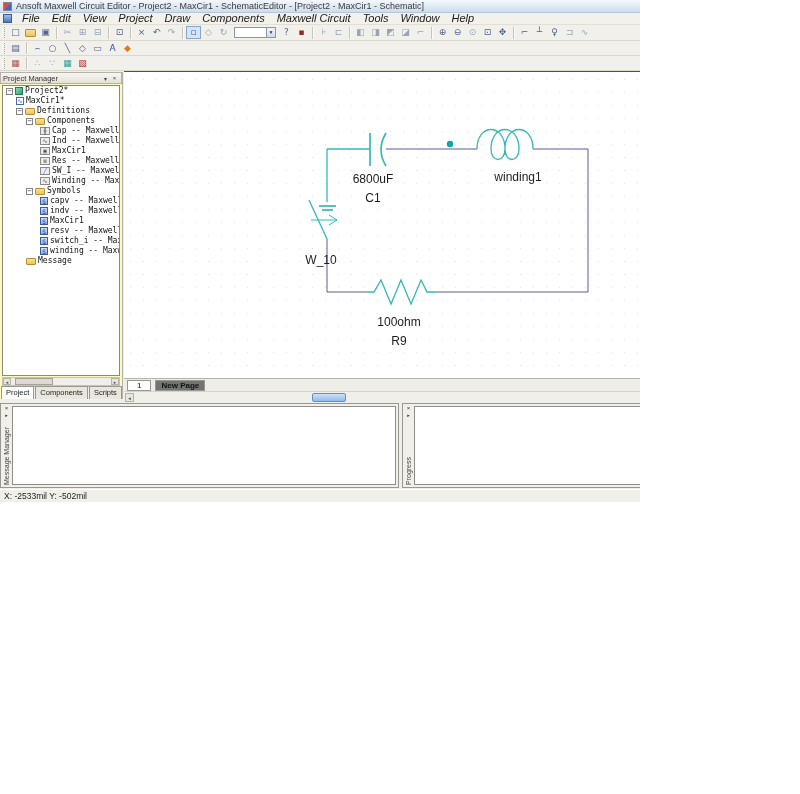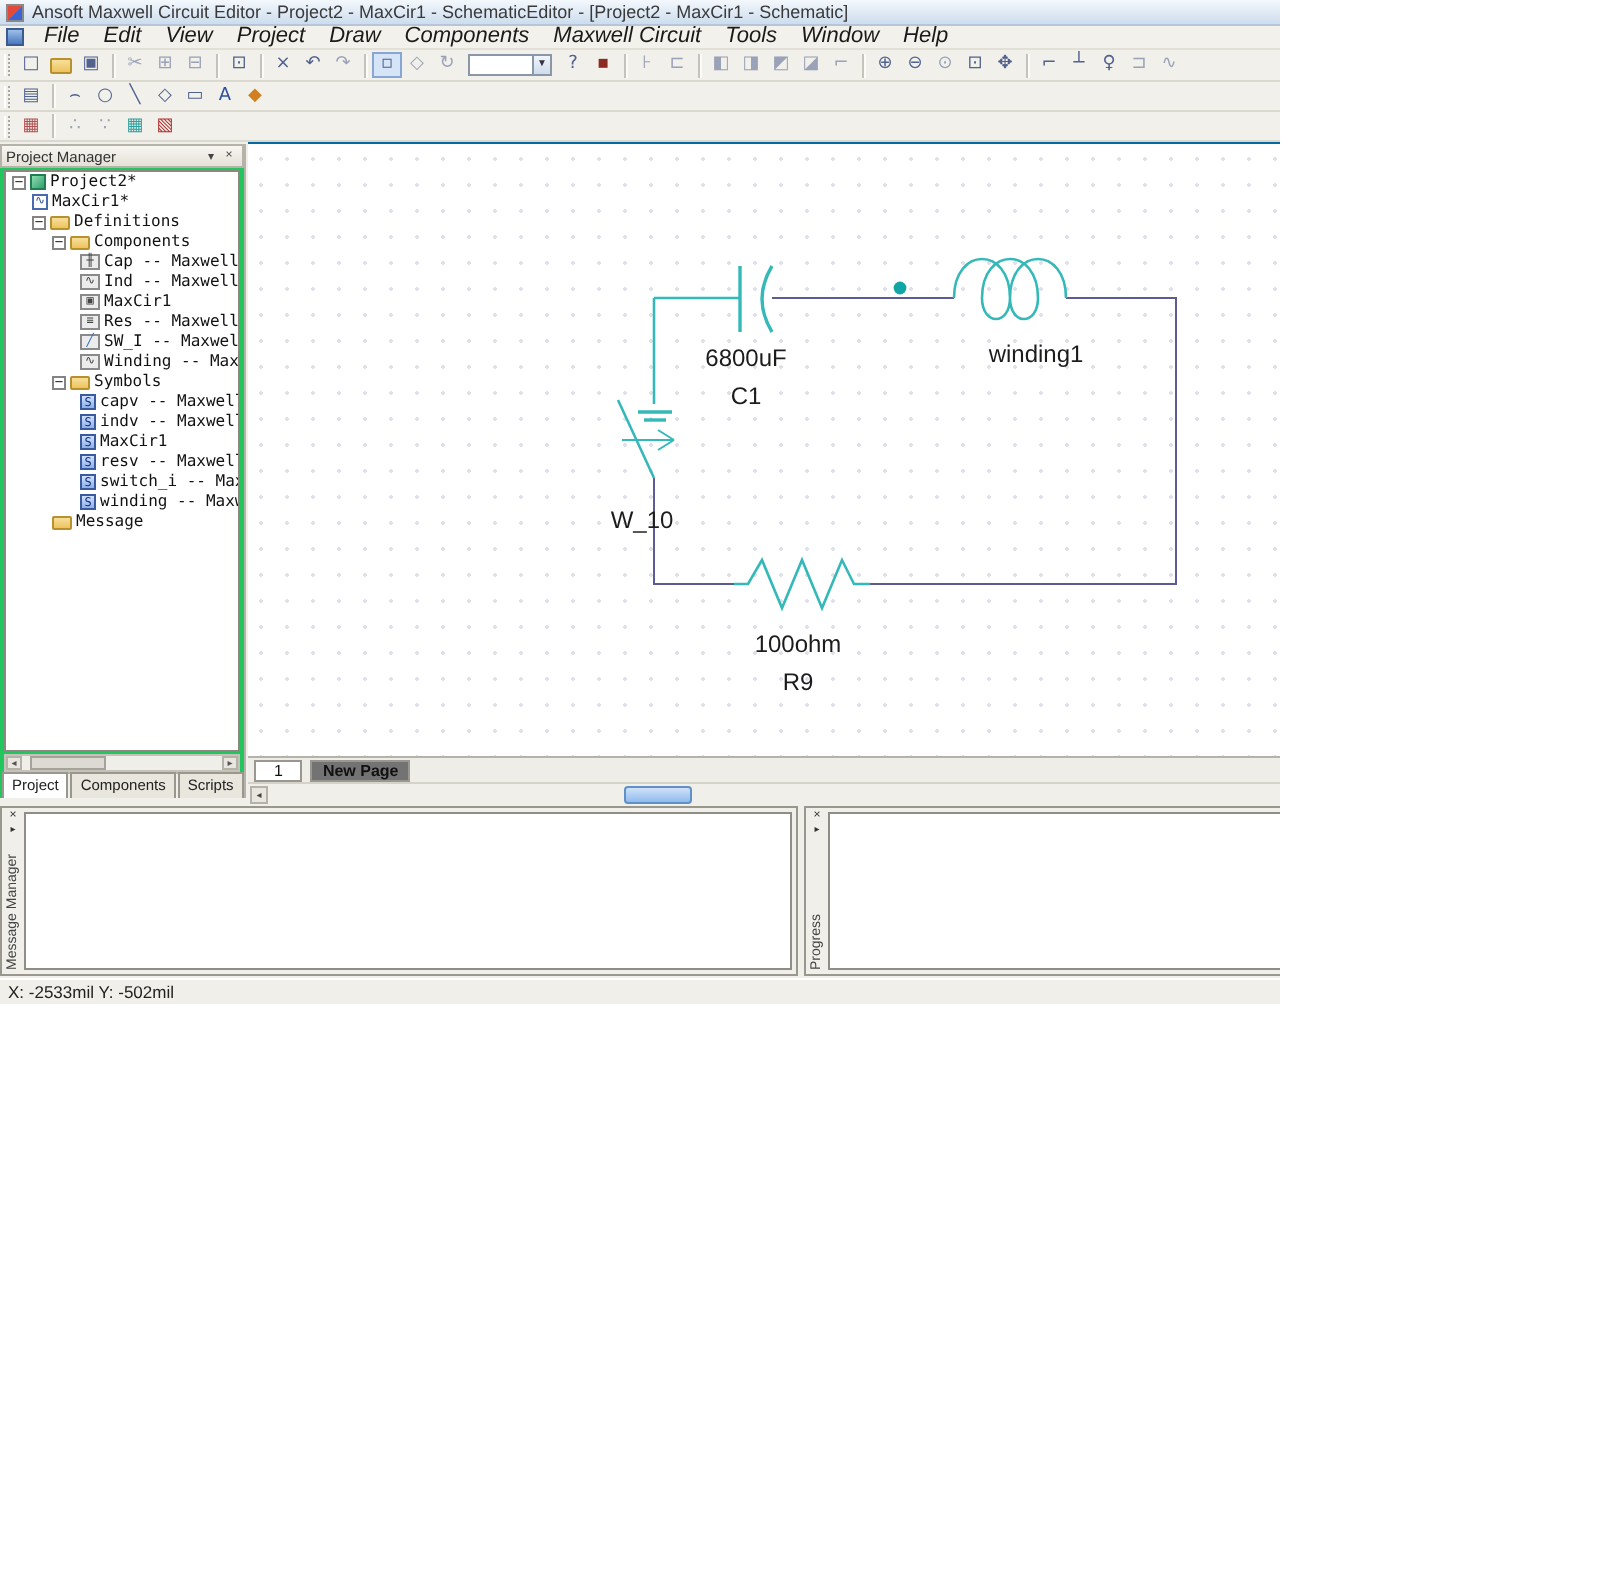--- a/index.html
+++ b/index.html
@@ -42,21 +42,21 @@
     border:1px solid #b8912f; border-radius:1px; margin:0 2px; }
   .combo { width:42px; height:11px; background:#fff; border:1px solid #8a97a8; display:flex; margin:0 3px; }
   .combo-box { flex:1; }
   .combo-arrow { width:9px; background:linear-gradient(#f0f5fb,#cfdcec); border-left:1px solid #8a97a8;
     font-size:5px; line-height:9px; text-align:center; color:#334; }
 
   
   .main { position:absolute; left:0; top:71px; width:800px; height:331px; }
 
   
-  .pm { position:absolute; left:0; top:1px; width:123px; height:327px; background:#22c55e; border-right:1px solid #b5b2a9; }
+  .pm { position:absolute; left:0; top:1px; width:123px; height:327px; background:#fef9c3; border-right:1px solid #b5b2a9; }
   .pm-header { height:12px; background:linear-gradient(#f8f6f1,#e4e1d8); border:1px solid #b5b2a9;
     display:flex; align-items:center; font-size:7.5px; color:#333; padding:0 2px; }
   .pm-header .hdr-title { flex:1; }
   .pm-hbtn { font-size:6px; color:#444; width:9px; text-align:center; }
   .pm-tree { position:absolute; left:2px; top:13px; right:2px; bottom:23px; background:#fff;
     border:1px solid #8a887f; overflow:hidden; font-family:"DejaVu Sans Mono", monospace; font-size:8px; color:#111; }
   .trow { height:10px; line-height:10px; display:flex; align-items:center; white-space:nowrap; }
   .d0 { padding-left:3px; } .d1 { padding-left:13px; } .d2 { padding-left:23px; } .d3 { padding-left:37px; }
   .exp { width:7px; height:7px; border:1px solid #848484; background:#fff; font-size:7px; line-height:5px;
     text-align:center; color:#333; margin-right:2px; flex:0 0 auto; }

